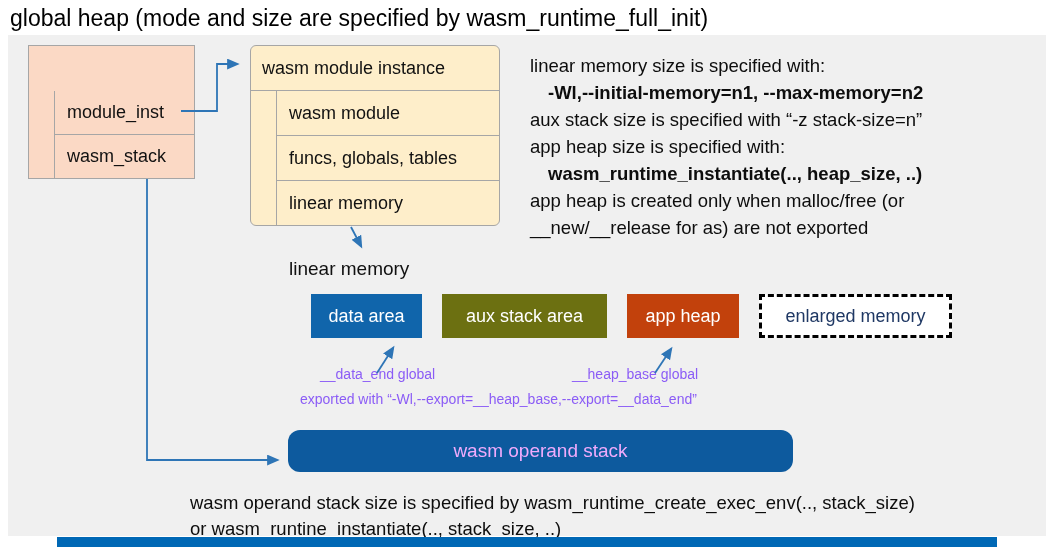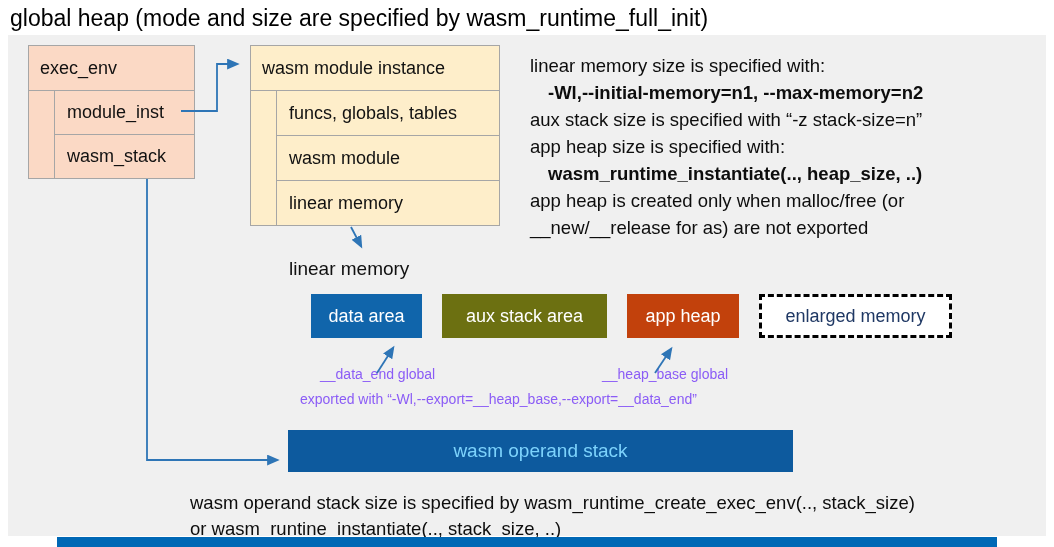--- a/index.html
+++ b/index.html
@@ -38,50 +38,49 @@
   .seg.s1 { width:165px; }
   .seg.s2 { width:112px; }
   .seg.s3 { width:115px; }
   .seg.enlarged { width:193px; box-sizing:border-box; border:3px dashed #000;
                   background:#ffffff; color:#1f3864; }
 
   .ann { position:absolute; font-size:14px; white-space:nowrap; color:#8b5cf6; }
 
   
   #opstack { left:288px; top:430px; width:505px; height:42px; display:flex;
-             align-items:center; justify-content:center; color:#7dd3fc; font-size:19px; }
+             align-items:center; justify-content:center; color:#f0abfc; font-size:19px;border-radius:12px; }
   #opstack-notes { left:190px; top:490px; font-size:18.5px; line-height:25.5px; color:#0d0d0d; }
   #opstack-notes .ln { white-space:nowrap; }
 
   #footer-bar { left:57px; top:537px; width:940px; height:10px; }
 
   #wires { left:0; top:0; width:1054px; height:547px; pointer-events:none; }
 </style>
 </head>
 <body>
 
 <div id="canvas">
 
   <div id="panel" class="abs" style="background-color: rgb(240, 240, 240);"></div>
 
   <div id="title" class="abs">global heap (mode and size are specified by wasm_runtime_full_init)</div>
 
   <div id="exec-env" class="obox" style="background-color: rgb(251, 217, 197);">
-    <div class="hd">exec_env</div>
     <div class="col">
       <div class="row">module_inst</div>
       <div class="row">wasm_stack</div>
     </div>
   </div>
 
-  <div id="mod-inst" class="obox" style="background-color: rgb(254, 238, 202);">
+  <div id="mod-inst" class="obox" style="background-color: rgb(254, 238, 202); border-radius: 6px;">
     <div class="hd">wasm module instance</div>
     <div class="col">
+      <div class="row">wasm module</div>
       <div class="row">funcs, globals, tables</div>
-      <div class="row">wasm module</div>
       <div class="row">linear memory</div>
     </div>
   </div>
 
   <div id="notes-right" class="abs">
     <div class="ln">linear memory size is specified with:</div>
     <div class="ln indent">-Wl,--initial-memory=n1, --max-memory=n2</div>
     <div class="ln">aux stack size is specified with “-z stack-size=n”</div>
     <div class="ln">app heap size is specified with:</div>
     <div class="ln indent">wasm_runtime_instantiate(.., heap_size, ..)</div>
@@ -92,21 +91,21 @@
   <div id="lm-label" class="abs">linear memory</div>
 
   <div id="membar" class="abs">
     <div class="seg s0" style="background-color: rgb(16, 101, 171);">data area</div>
     <div class="seg s1" style="background-color: rgb(108, 112, 17);">aux stack area</div>
     <div class="seg s2" style="background-color: #c2410c;">app heap</div>
     <div class="seg enlarged">enlarged memory</div>
   </div>
 
   <div class="ann" style="left:320px; top:366px;">__data_end global</div>
-  <div class="ann" style="left:602px; top:366px;">__heap_base global</div>
+  <div class="ann" style="left:572px; top:366px;">__heap_base global</div>
   <div class="ann" style="left:300px; top:391px;">exported with “-Wl,--export=__heap_base,--export=__data_end”</div>
 
   <div id="opstack" class="abs" style="background-color: rgb(13, 90, 158);">
     <span>wasm operand stack</span>
   </div>
 
   <div id="opstack-notes" class="abs">
     <div class="ln">wasm operand stack size is specified by wasm_runtime_create_exec_env(.., stack_size)</div>
     <div class="ln">or wasm_runtine_instantiate(.., stack_size, ..)</div>
   </div>

